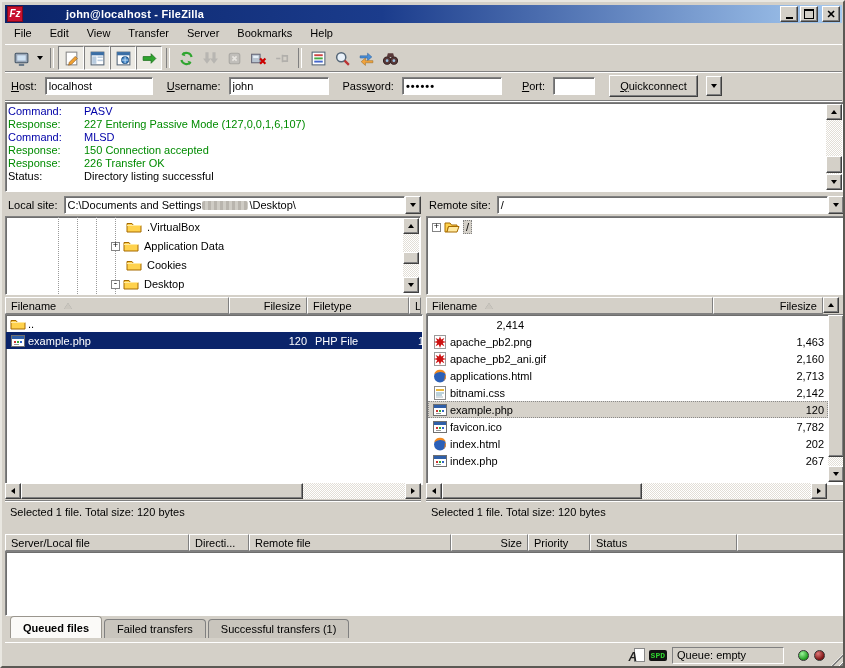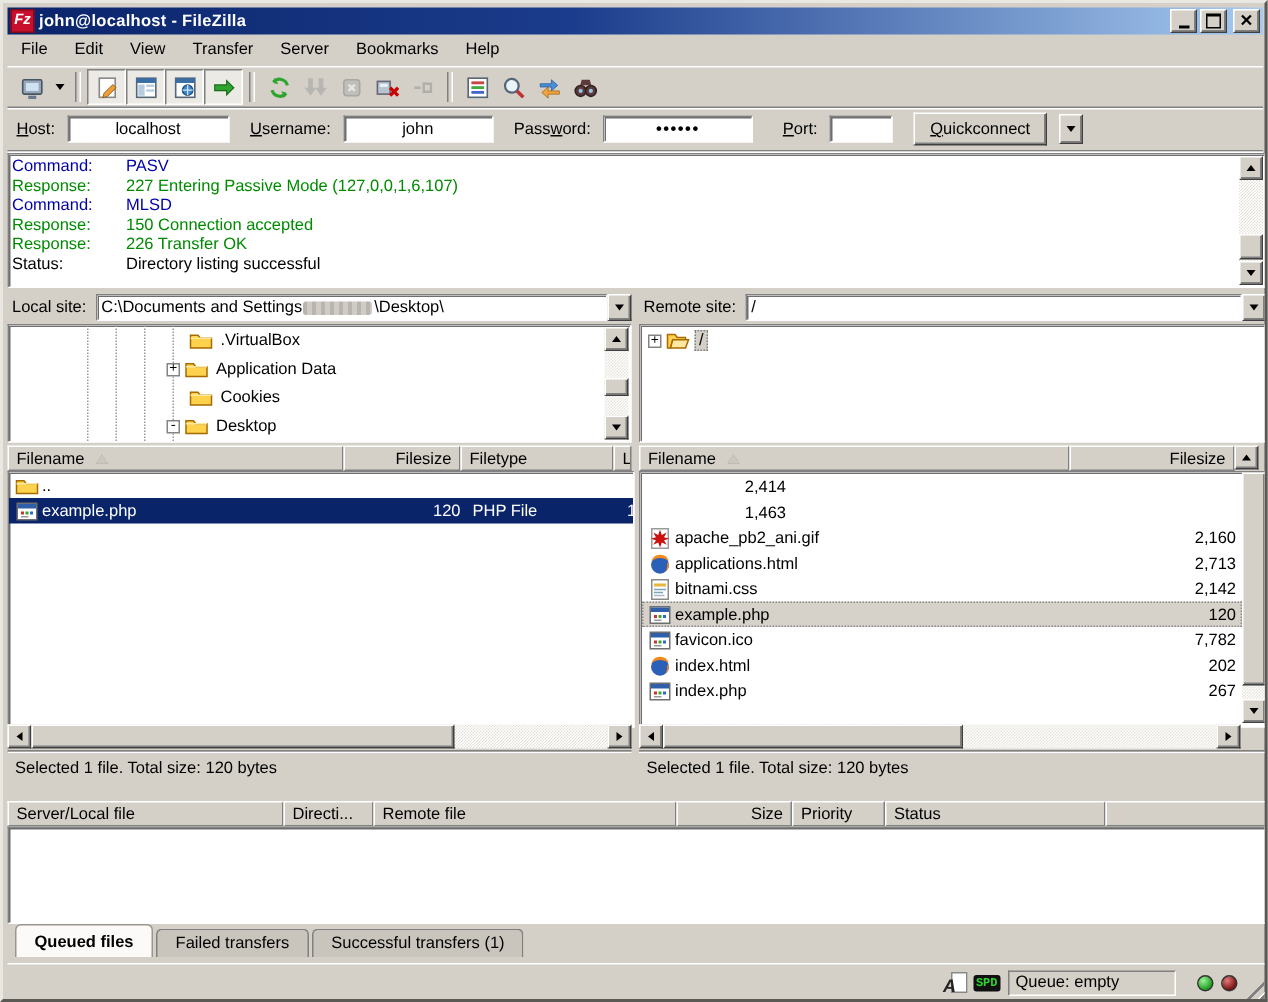--- a/index.html
+++ b/index.html
@@ -12,21 +12,21 @@
   
   .raised{background:#D4D0C8;border:1px solid;border-color:#FFFFFF #404040 #404040 #FFFFFF;box-shadow:inset -1px -1px 0 #808080;}
   .sunken{background:#FFFFFF;border:1px solid;border-color:#808080 #FFFFFF #FFFFFF #808080;box-shadow:inset 1px 1px 0 #6e6e6e;}
   .etch{height:0;border-top:1px solid #808080;border-bottom:1px solid #FFFFFF;}
   .checker{background-color:#fff;background-image:
      linear-gradient(45deg,#E2DED6 25%,transparent 25%,transparent 75%,#E2DED6 75%),
      linear-gradient(45deg,#E2DED6 25%,transparent 25%,transparent 75%,#E2DED6 75%);
      background-size:2px 2px;background-position:0 0,1px 1px;}
   
   .titlebar{left:3px;top:3px;width:837px;height:18px;display:flex;align-items:center;
-     background:linear-gradient(90deg,#0A246A 0%,#1B3C8C 45%,#A6CAF0 100%);color:#fff;}
+     background:linear-gradient(90deg,#0A246A 0%,#1B3C8C 45%,#A6CAF0 100%);color:#fff;gap:40px;}
   .fzicon{width:14px;height:14px;margin:0 3px 0 2px;background:#C8102E;border:1px solid #7d0a1d;
      color:#fff;font-weight:bold;font-size:10px;line-height:13px;text-align:center;font-style:italic;}
   .title-text{font-weight:bold;letter-spacing:.2px;}
   .winbtns{margin-left:auto;display:flex;gap:2px;padding-right:2px;}
   .wbtn{width:16px;height:14px;display:flex;align-items:center;justify-content:center;font-size:9px;color:#000;}
   .glyph-min{width:7px;height:2px;background:#000;margin-top:7px;}
   .glyph-max{width:8px;height:7px;border:1px solid #000;border-top:2px solid #000;}
   .glyph-x{font-weight:bold;font-size:11px;line-height:10px;}
   
   .menubar{left:3px;top:21px;width:837px;height:20px;display:flex;align-items:center;}
@@ -36,21 +36,21 @@
   .tbtn.toggled{background:#ECEAE4;border:1px solid;border-color:#808080 #fff #fff #808080;}
   .tbtn svg{width:17px;height:17px;}
   .tbtn.dis{filter:grayscale(1);opacity:.45;}
   .tb-sep{width:2px;height:20px;border-left:1px solid #808080;border-right:1px solid #fff;margin:0 4px;}
   .dd-arrow{width:0;height:0;border-left:3px solid transparent;border-right:3px solid transparent;border-top:4px solid #000;}
   .tbtn-dd{width:13px;height:22px;display:flex;align-items:center;justify-content:center;}
   
   .qcbar{left:3px;top:70px;width:837px;height:28px;display:flex;align-items:center;gap:8px;padding-left:6px;box-sizing:border-box;}
   .qc-label u{text-decoration:underline;}
   .qc-input{height:18px;box-sizing:border-box;background:#fff;border:1px solid;border-color:#808080 #fff #fff #808080;box-shadow:inset 1px 1px 0 #6e6e6e;
-     font-family:"Liberation Sans",sans-serif;font-size:11px;padding:1px 3px;text-align:center;}
+     font-family:"Liberation Sans",sans-serif;font-size:11px;padding:1px 3px;}
   .combo-btn{width:16px;height:18px;box-sizing:border-box;display:flex;align-items:center;justify-content:center;}
   .qc-btn{height:20px;padding:0 10px;display:flex;align-items:center;font-size:11px;}
   
   .log{left:3px;top:100px;width:839px;height:90px;box-sizing:border-box;}
   .log-rows{position:absolute;left:2px;top:2px;right:18px;bottom:2px;overflow:hidden;}
   .log-row{display:flex;height:13px;line-height:13px;}
   .log-label{width:76px;flex:0 0 76px;}
   .k-command{color:#0000A8;}
   .k-response{color:#008B00;}
   .k-status{color:#000;}
@@ -524,20 +524,26 @@
         <div class="au"></div>
       </div>
   </div>
 
   <div class="abs sunken flist" style="left:424px;top:312px;width:418px;height:169px;">
     <div style="position:absolute;left:1px;top:1px;right:17px;bottom:1px;overflow:hidden;">
       <div class="frow">
           <div class="fcell right" style="width:100px">2,414</div>
         </div>
       <div class="frow">
+          <div class="fname fcell" style="flex:1">
+            <svg class="fi">
+              <use href="#i-img"></use>
+            </svg>
+            <span>apache_pb2.png</span>
+          </div>
           <div class="fcell right" style="width:100px">1,463</div>
         </div>
       <div class="frow">
           <div class="fname fcell" style="flex:1">
             <svg class="fi">
               <use href="#i-img"></use>
             </svg>
             <span>apache_pb2_ani.gif</span>
           </div>
           <div class="fcell right" style="width:100px">2,160</div>

